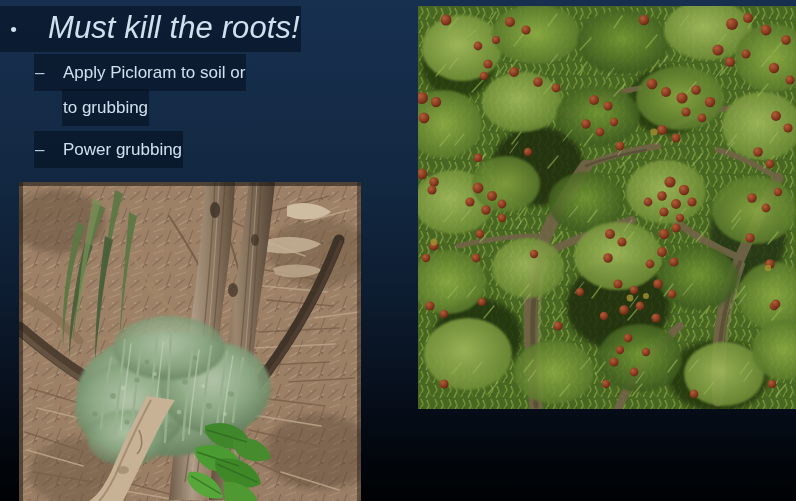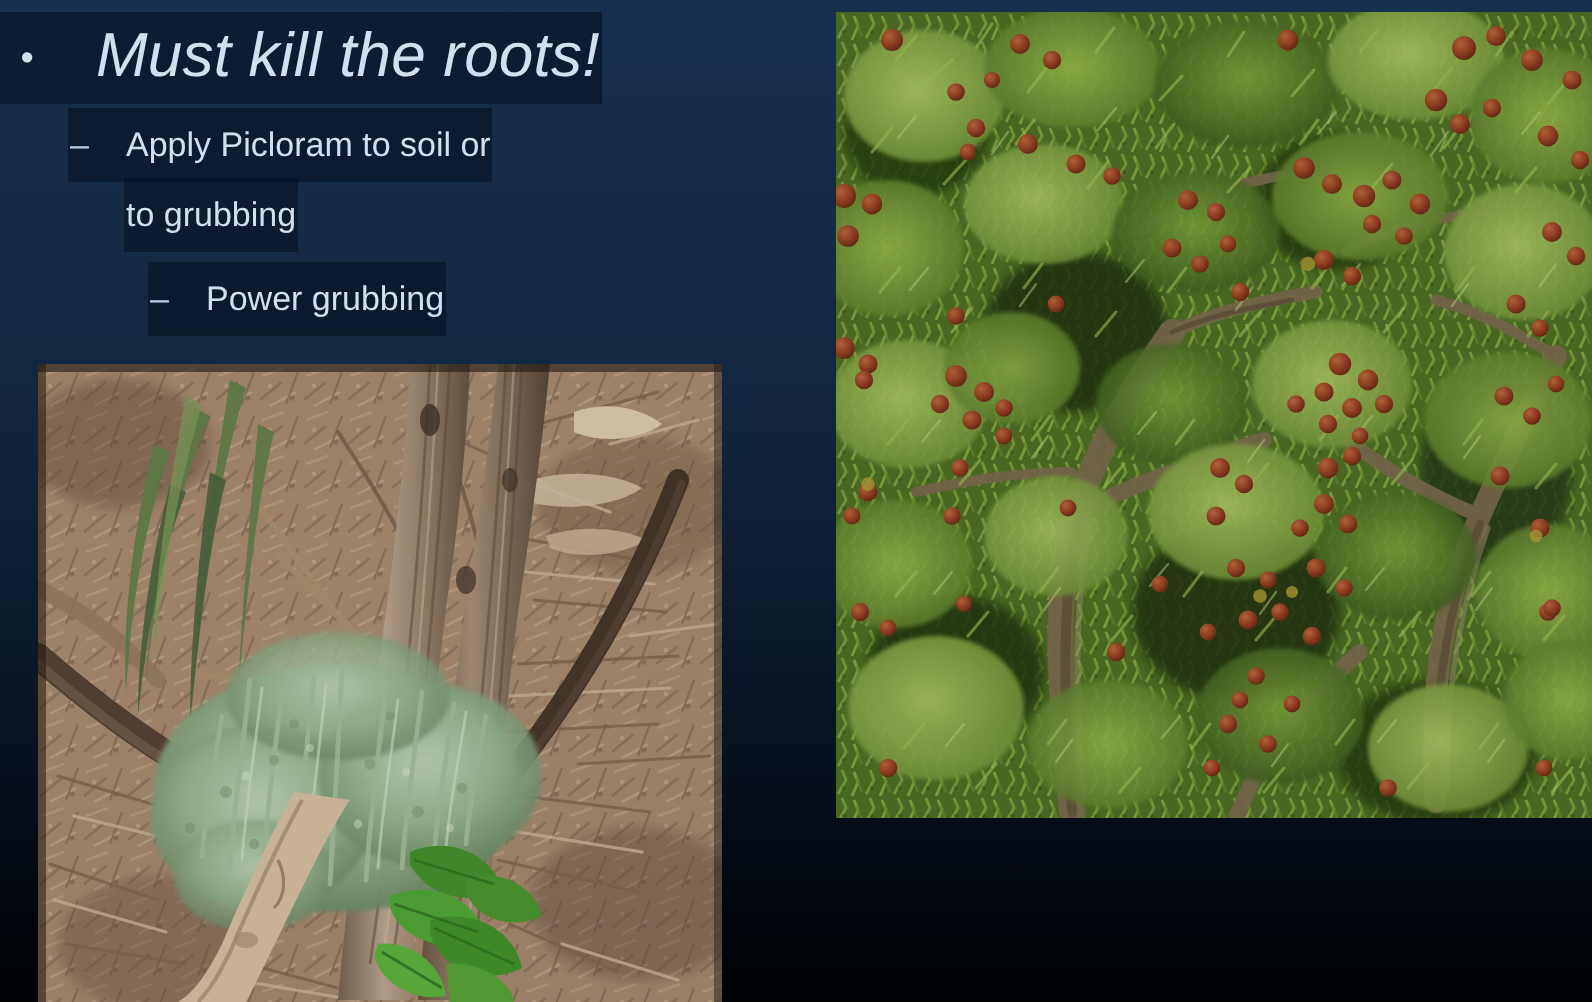--- a/index.html
+++ b/index.html
@@ -86,21 +86,21 @@
   .l2 .dash {
     display: inline-block;
     width: 28px;
     color: #b9d2e6;
   }
   .l2 .txt {
     display: inline-block;
   }
   .l2-a { top: 54px; }
   .l2-a2 { top: 89px; left: 62px; }
-  .l2-b { top: 131px; margin-left: 40px; }
+  .l2-b { top: 131px; }
 
   
   .photo {
     position: absolute;
     overflow: hidden;
   }
 
   #photo-juniper-tree {
     left: 418px;
     top: 6px;

